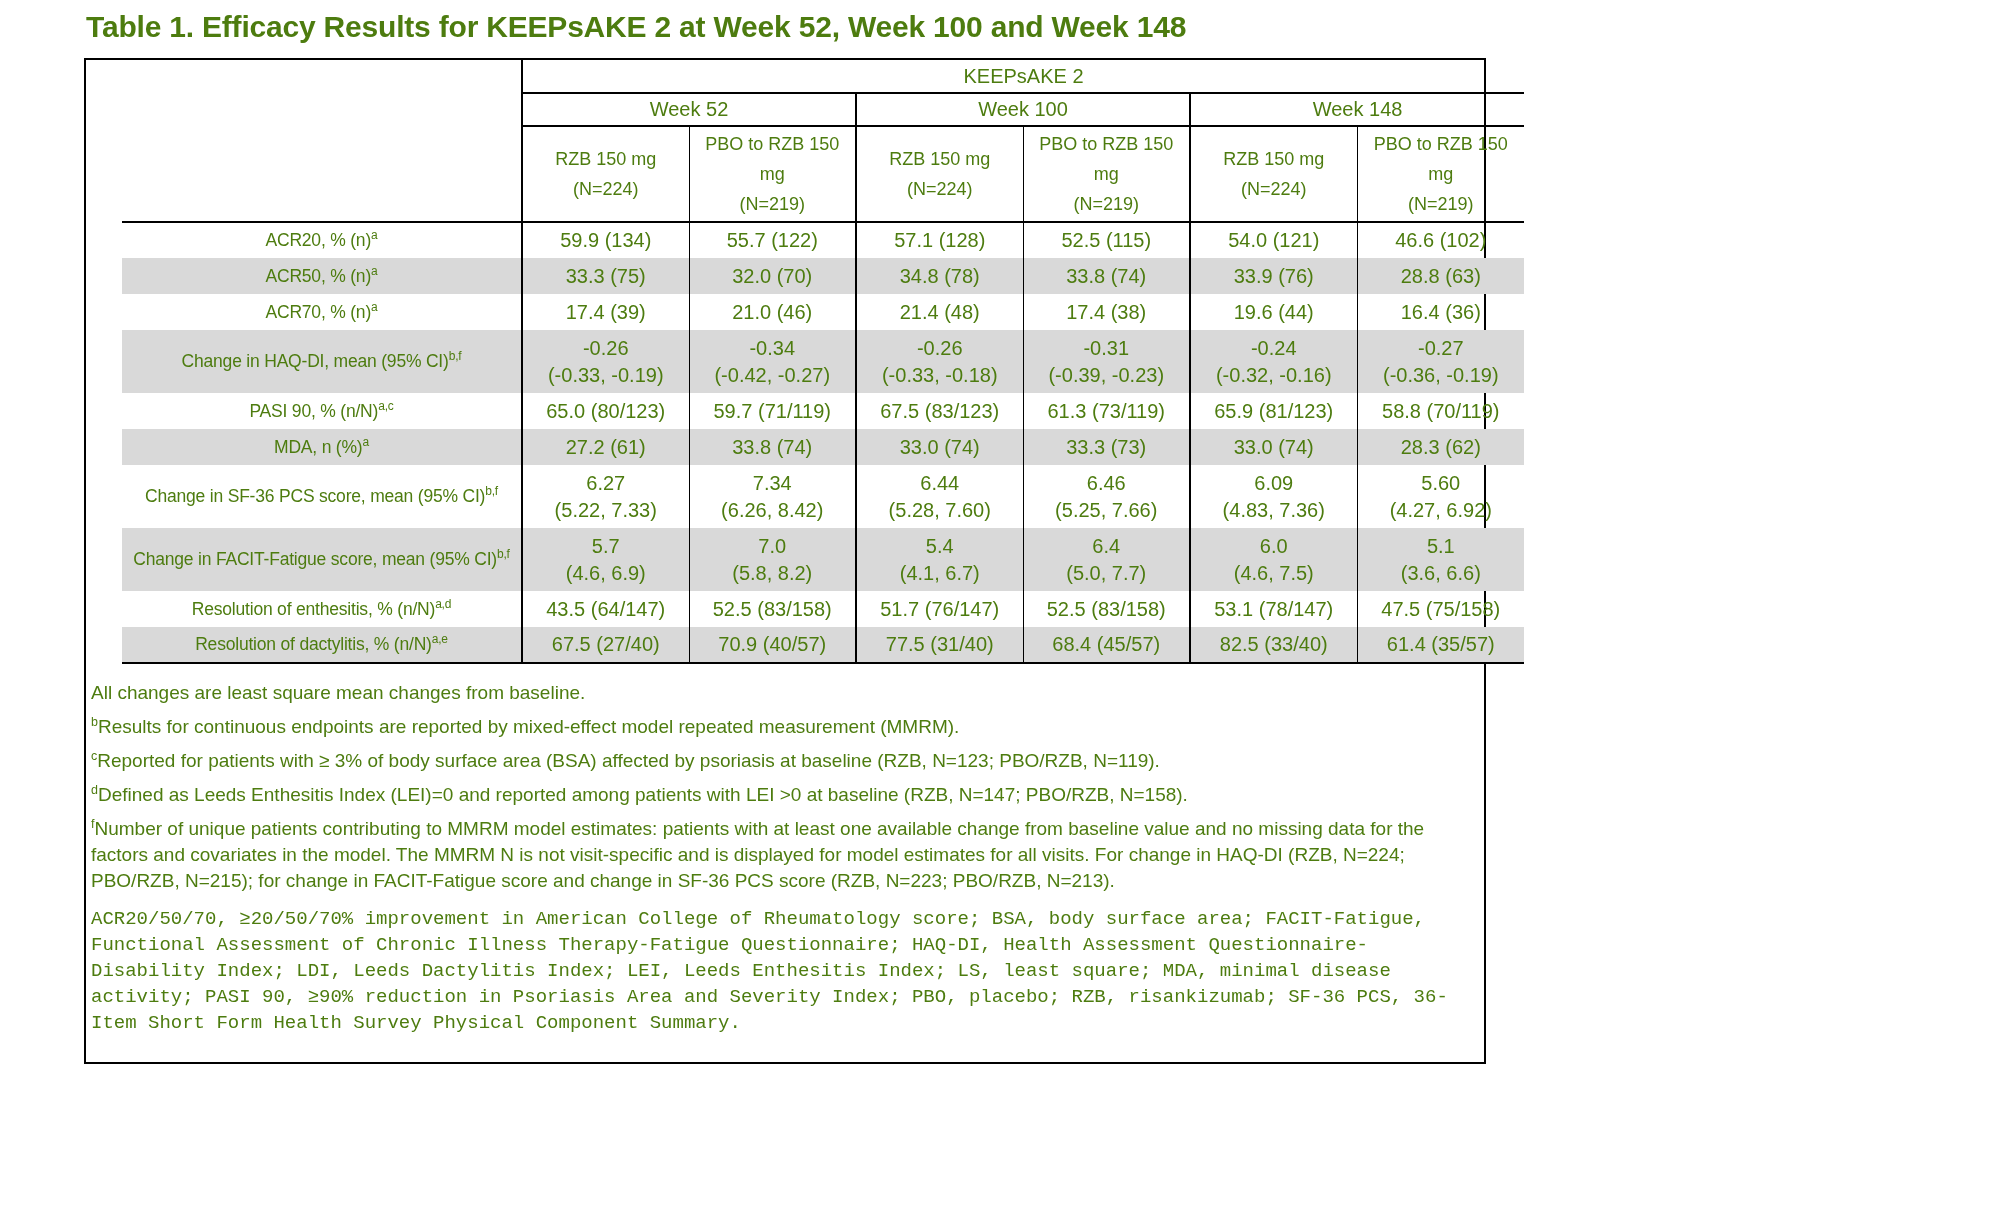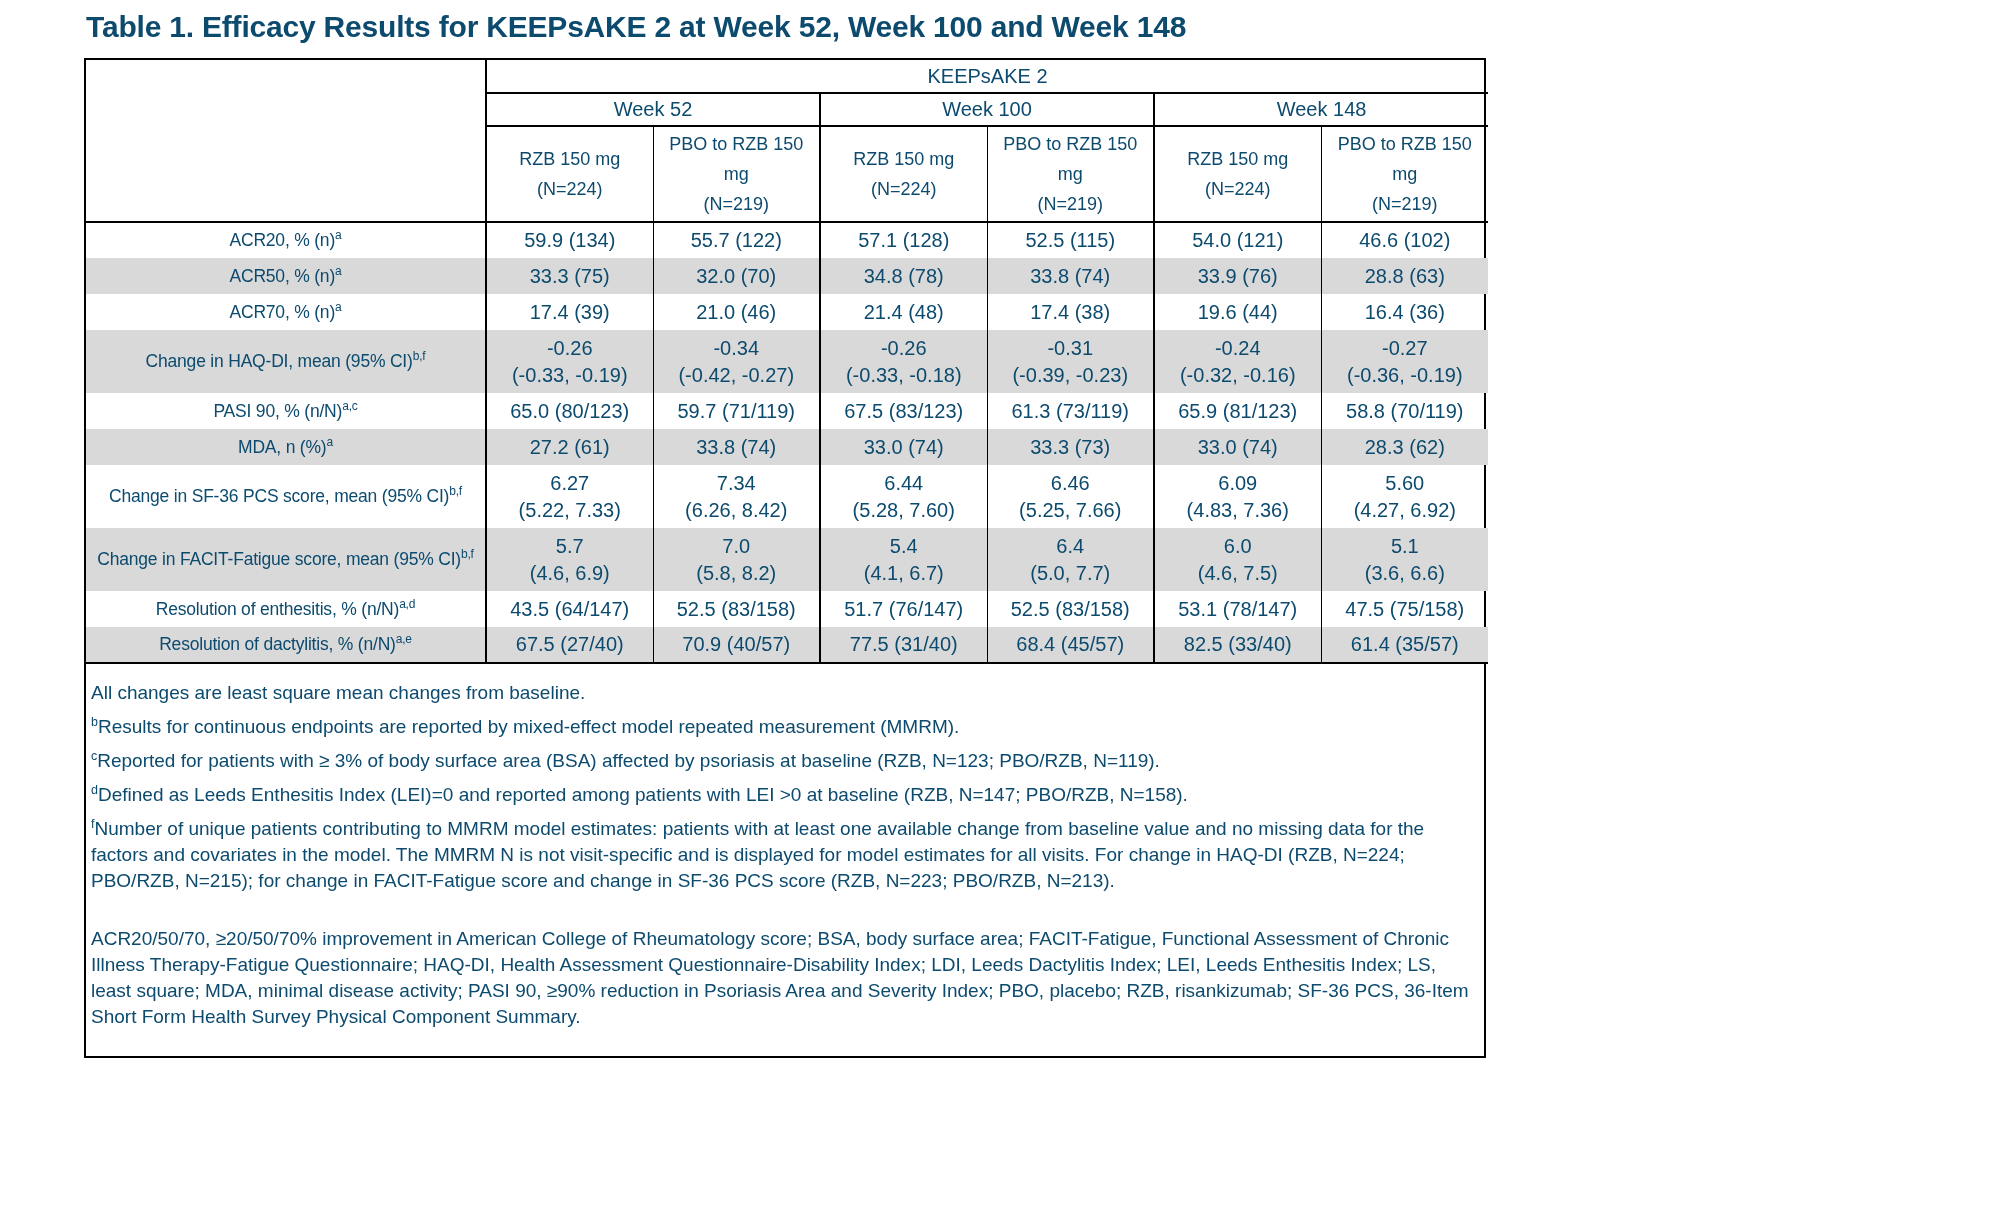--- a/index.html
+++ b/index.html
@@ -1,28 +1,28 @@
 <!DOCTYPE html>
 <html><head>
 <meta charset="utf-8">
 <style>
   html,body{margin:0;padding:0;background:#fff;}
   .canvas{
-    width:2000px;height:1232px;background:#ffffff;color:#0c4a6e;
+    width:2000px;height:1232px;background:#ffffff;color:#4d7c0f;
     font-family:"Liberation Sans",sans-serif;
     box-sizing:border-box;padding:10px 0 0 84px;position:relative;overflow:hidden;
   }
   .title{
     font-size:30px;font-weight:bold;margin:0 0 14px 2px;letter-spacing:-0.2px;
   }
   .wrap{
     width:1402px;border:2.5px solid #000;box-sizing:border-box;background:#fff;
   }
   table.eff{
-    border-collapse:collapse;table-layout:fixed;width:100%;
+    border-collapse:collapse;table-layout:fixed;width:100%;margin-left:36px;
   }
   table.eff th,table.eff td{
     padding:2px 4px;text-align:center;vertical-align:middle;font-weight:normal;
     box-sizing:border-box;
   }
   .corner{background:#fff;}
   .study,.wk{font-size:20px;font-weight:bold;height:33px;}
   .arm{font-size:18px;height:74px;}
   .arm div{line-height:30px;}
   .bl2{border-left:2.5px solid #000;}
@@ -36,21 +36,21 @@
     text-align:left;padding-left:5px;font-size:17.5px;letter-spacing:-0.2px;
   }
   .rowlabel sup{font-size:12px;line-height:0;}
   .val{font-size:20px;white-space:pre-line;line-height:27px;}
   .footnotes{
     padding:16px 10px 18px 5px;font-size:19px;line-height:26px;
   }
   .fn{margin:8px 0;}
   .fn:first-child{margin-top:0;}
   .fn sup{font-size:12.5px;line-height:0;}
-  .fn.abbr{margin-top:32px;}
+  .fn.abbr{margin-top:12px;font-family:Liberation Mono, monospace;}
 </style>
 </head>
 <body>
 
 <div class="canvas">
 
   <h1 class="title">Table 1. Efficacy Results for KEEPsAKE 2 at Week 52, Week 100 and Week 148</h1>
 
   <div class="wrap">
     <table class="eff">

